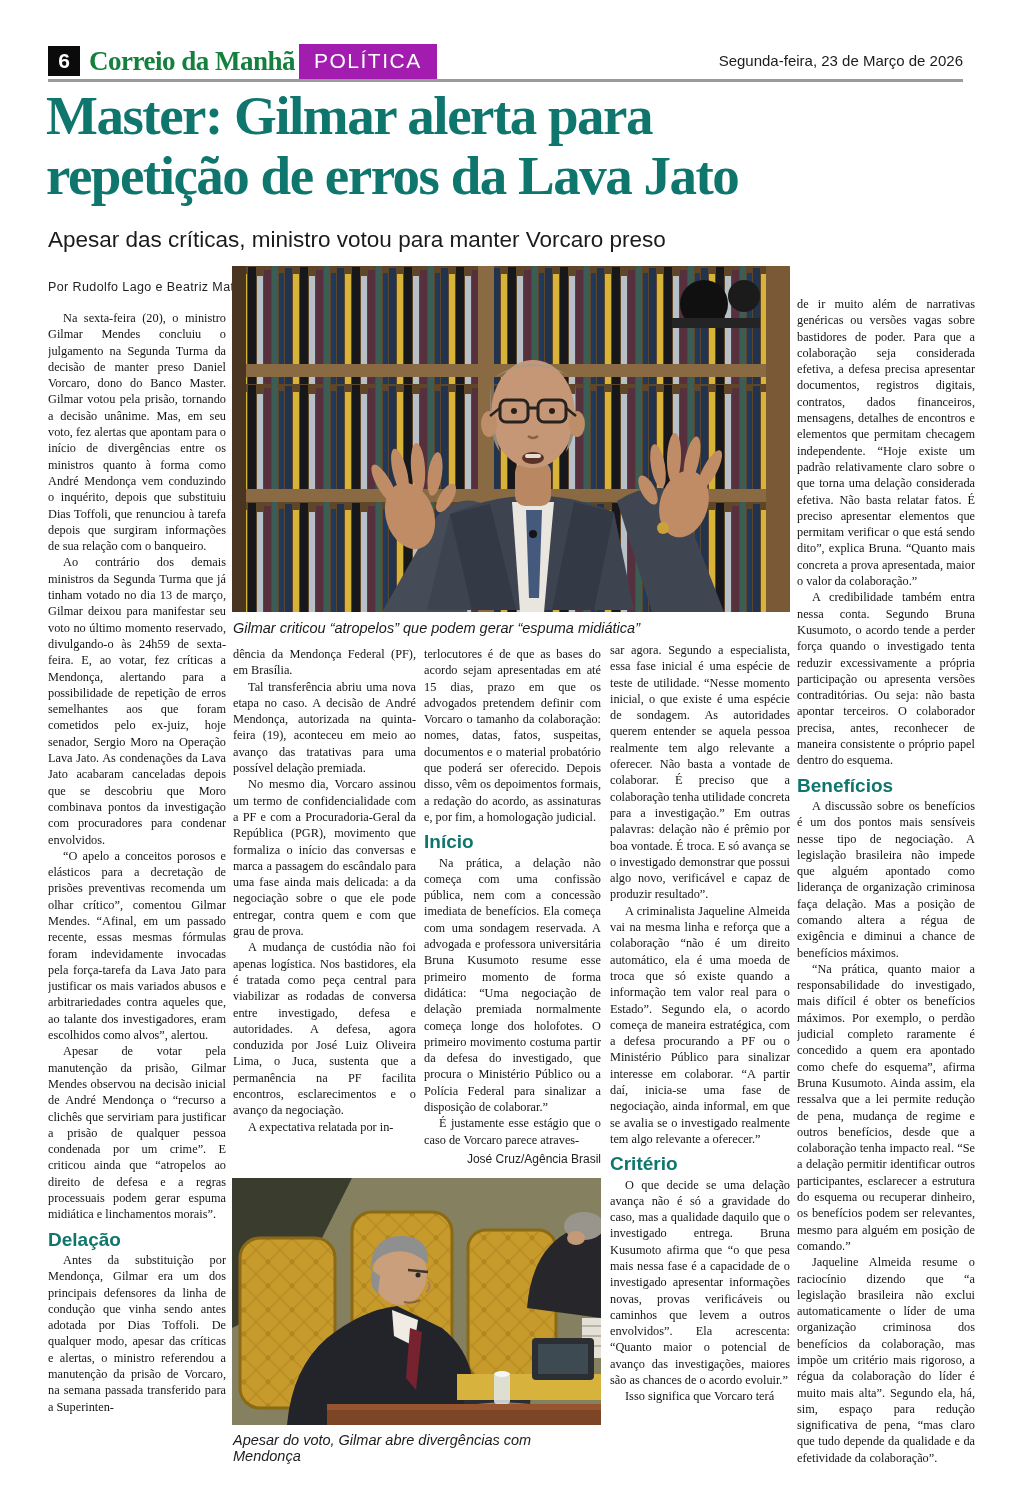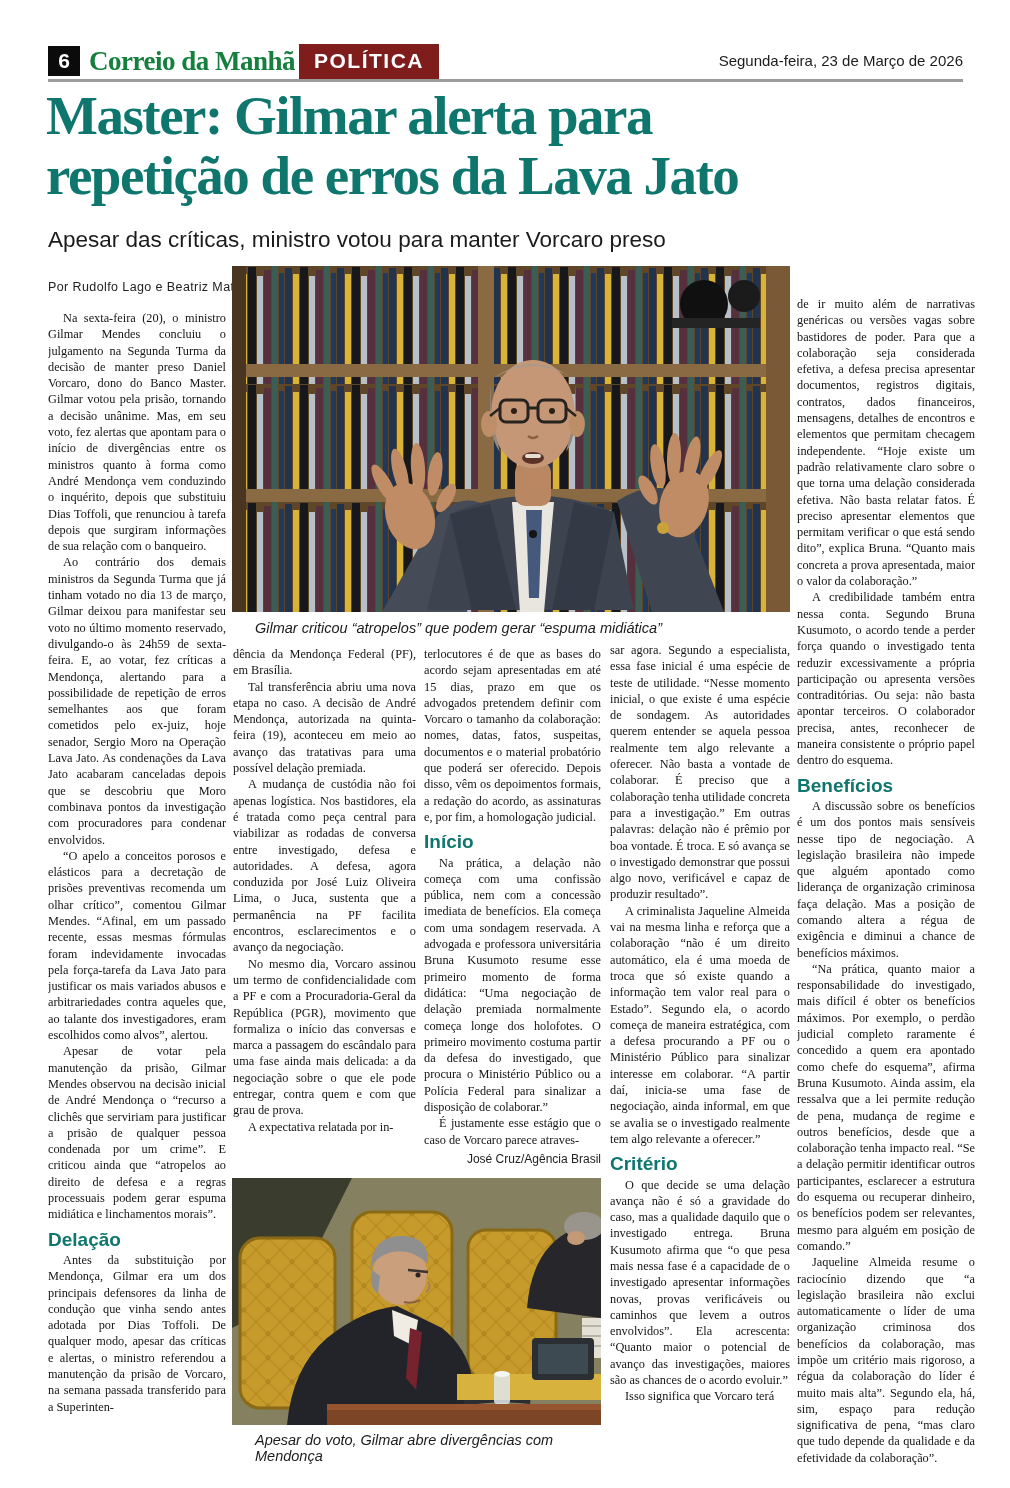--- a/index.html
+++ b/index.html
@@ -7,22 +7,22 @@
   body { width:1010px; height:1488px; font-family:"Liberation Serif", serif; color:#111; }
   .page { position:relative; width:1010px; height:1488px; overflow:hidden; background:#fff; }
 
   
   .rule { position:absolute; left:48px; top:79px; width:915px; height:3px; background:#9b9b9b; }
   .pagenum { position:absolute; left:48px; top:46px; width:32px; height:30px; background:#0b0b0b; color:#fff;
              font-family:"Liberation Sans",sans-serif; font-weight:bold; font-size:21px;
              display:flex; align-items:center; justify-content:center; }
   .masthead { position:absolute; left:89px; top:46px; font-family:"Liberation Serif",serif; font-weight:bold;
               font-size:27px; letter-spacing:-0.5px; color:#15803d; white-space:nowrap; }
-  .sectionbox { position:absolute; left:299px; top:44px; background:#7f1d1d; color:#fff;
-                font-family:"Liberation Sans",sans-serif; font-weight:bold; font-size:21px;
+  .sectionbox { position:absolute; left:299px; top:44px; background:#a21caf; color:#fff;
+                font-family:"Liberation Sans",sans-serif; font-weight:normal; font-size:21px;
                 letter-spacing:1.5px; padding:5px 15px 7px; }
   .dateline { position:absolute; right:47px; top:52px; font-family:"Liberation Sans",sans-serif;
               font-size:15px; color:#1c1c1c; }
 
   
   .headline { position:absolute; left:46px; top:86px; width:930px;
               font-family:Liberation Serif, serif; font-weight:bold; font-size:55px;
               line-height:60px; letter-spacing:-1.5px; color:#0f766e; }
   .deck { position:absolute; left:48px; top:227px; width:760px; font-family:"Liberation Sans",sans-serif;
           font-size:22.5px; color:#1b1b1b; }
@@ -31,21 +31,21 @@
 
   
   .credit { position:absolute; font-family:"Liberation Sans",sans-serif; font-size:12px; color:#222; text-align:right; }
   .credit1 { left:232px; top:249px; width:558px; }
   .credit2 { left:232px; top:1152px; width:369px; }
   figure { position:absolute; overflow:hidden; background:#888; }
   .fig1 { left:232px; top:266px; width:558px; height:346px; }
   .fig2 { left:232px; top:1178px; width:369px; height:247px; }
   figure svg { display:block; }
   .caption { position:absolute; font-family:"Liberation Sans",sans-serif; font-style:italic;
-             font-size:14.5px; color:#1c1c1c;margin-left:22px; }
+             font-size:14.5px; color:#1c1c1c; }
   .caption1 { left:233px; top:620px; width:558px; }
   .caption2 { left:233px; top:1432px; width:369px; }
 
   
   .col { position:absolute; text-align:justify; font-size:12.3px; line-height:16.3px;
          overflow:hidden; color:#141414; }
   .col1 { left:48px;  top:310px; width:178px; height:1155px; }
   .col2 { left:233px; top:646px; width:183px; height:505px; }
   .col3 { left:424px; top:646px; width:177px; height:505px; }
   .col4 { left:610px; top:642px; width:180px; height:812px; }
@@ -148,22 +148,22 @@
       <p class="body-p ind">Na sexta-feira (20), o ministro Gilmar Mendes concluiu o julgamento na Segunda Turma da decisão de manter preso Daniel Vorcaro, dono do Banco Master. Gilmar votou pela prisão, tornando a decisão unânime. Mas, em seu voto, fez alertas que apontam para o início de divergências entre os ministros quanto à forma como André Mendonça vem conduzindo o inquérito, depois que substituiu Dias Toffoli, que renunciou à tarefa depois que surgiram informações de sua relação com o banqueiro.</p>
       <p class="body-p ind">Ao contrário dos demais ministros da Segunda Turma que já tinham votado no dia 13 de março, Gilmar deixou para manifestar seu voto no último momento reservado, divulgando-o às 24h59 de sexta-feira. E, ao votar, fez críticas a Mendonça, alertando para a possibilidade de repetição de erros semelhantes aos que foram cometidos pelo ex-juiz, hoje senador, Sergio Moro na Operação Lava Jato. As condenações da Lava Jato acabaram canceladas depois que se descobriu que Moro combinava pontos da investigação com procuradores para condenar envolvidos.</p>
       <p class="body-p ind">“O apelo a conceitos porosos e elásticos para a decretação de prisões preventivas recomenda um olhar crítico”, comentou Gilmar Mendes. “Afinal, em um passado recente, essas mesmas fórmulas foram indevidamente invocadas pela força-tarefa da Lava Jato para justificar os mais variados abusos e arbitrariedades contra aqueles que, ao talante dos investigadores, eram escolhidos como alvos”, alertou.</p>
       <p class="body-p ind">Apesar de votar pela manutenção da prisão, Gilmar Mendes observou na decisão inicial de André Mendonça o “recurso a clichês que serviriam para justificar a prisão de qualquer pessoa condenada por um crime”. E criticou ainda que “atropelos ao direito de defesa e a regras processuais podem gerar espuma midiática e linchamentos morais”.</p>
       <h3>Delação</h3>
       <p class="body-p ind">Antes da substituição por Mendonça, Gilmar era um dos principais defensores da linha de condução que vinha sendo antes adotada por Dias Toffoli. De qualquer modo, apesar das críticas e alertas, o ministro referendou a manutenção da prisão de Vorcaro, na semana passada transferido para a Superinten-</p>
     </div>
   <div class="col col2">
       <p class="body-p">dência da Mendonça Federal (PF), em Brasília.</p>
       <p class="body-p ind">Tal transferência abriu uma nova etapa no caso. A decisão de André Mendonça, autorizada na quinta-feira (19), aconteceu em meio ao avanço das tratativas para uma possível delação premiada.</p>
+      <p class="body-p ind">No mesmo dia, Vorcaro assinou um termo de confidencialidade com a PF e com a Procuradoria-Geral da República (PGR), movimento que formaliza o início das conversas e marca a passagem do escândalo para uma fase ainda mais delicada: a da negociação sobre o que ele pode entregar, contra quem e com que grau de prova.</p>
       <p class="body-p ind">A mudança de custódia não foi apenas logística. Nos bastidores, ela é tratada como peça central para viabilizar as rodadas de conversa entre investigado, defesa e autoridades. A defesa, agora conduzida por José Luiz Oliveira Lima, o Juca, sustenta que a permanência na PF facilita encontros, esclarecimentos e o avanço da negociação.</p>
-      <p class="body-p ind">No mesmo dia, Vorcaro assinou um termo de confidencialidade com a PF e com a Procuradoria-Geral da República (PGR), movimento que formaliza o início das conversas e marca a passagem do escândalo para uma fase ainda mais delicada: a da negociação sobre o que ele pode entregar, contra quem e com que grau de prova.</p>
       <p class="body-p ind">A expectativa relatada por in-</p>
     </div>
   <div class="col col3">
       <p class="body-p">terlocutores é de que as bases do acordo sejam apresentadas em até 15 dias, prazo em que os advogados pretendem definir com Vorcaro o tamanho da colaboração: nomes, datas, fatos, suspeitas, documentos e o material probatório que poderá ser oferecido. Depois disso, vêm os depoimentos formais, a redação do acordo, as assinaturas e, por fim, a homologação judicial.</p>
       <h3>Início</h3>
       <p class="body-p ind">Na prática, a delação não começa com uma confissão pública, nem com a concessão imediata de benefícios. Ela começa com uma sondagem reservada. A advogada e professora universitária Bruna Kusumoto resume esse primeiro momento de forma didática: “Uma negociação de delação premiada normalmente começa longe dos holofotes. O primeiro movimento costuma partir da defesa do investigado, que procura o Ministério Público ou a Polícia Federal para sinalizar a disposição de colaborar.”</p>
       <p class="body-p ind">É justamente esse estágio que o caso de Vorcaro parece atraves-</p>
     </div>
   <div class="col col4">
       <p class="body-p">sar agora. Segundo a especialista, essa fase inicial é uma espécie de teste de utilidade. “Nesse momento inicial, o que existe é uma espécie de sondagem. As autoridades querem entender se aquela pessoa realmente tem algo relevante a oferecer. Não basta a vontade de colaborar. É preciso que a colaboração tenha utilidade concreta para a investigação.” Em outras palavras: delação não é prêmio por boa vontade. É troca. E só avança se o investigado demonstrar que possui algo novo, verificável e capaz de produzir resultado”.</p>

